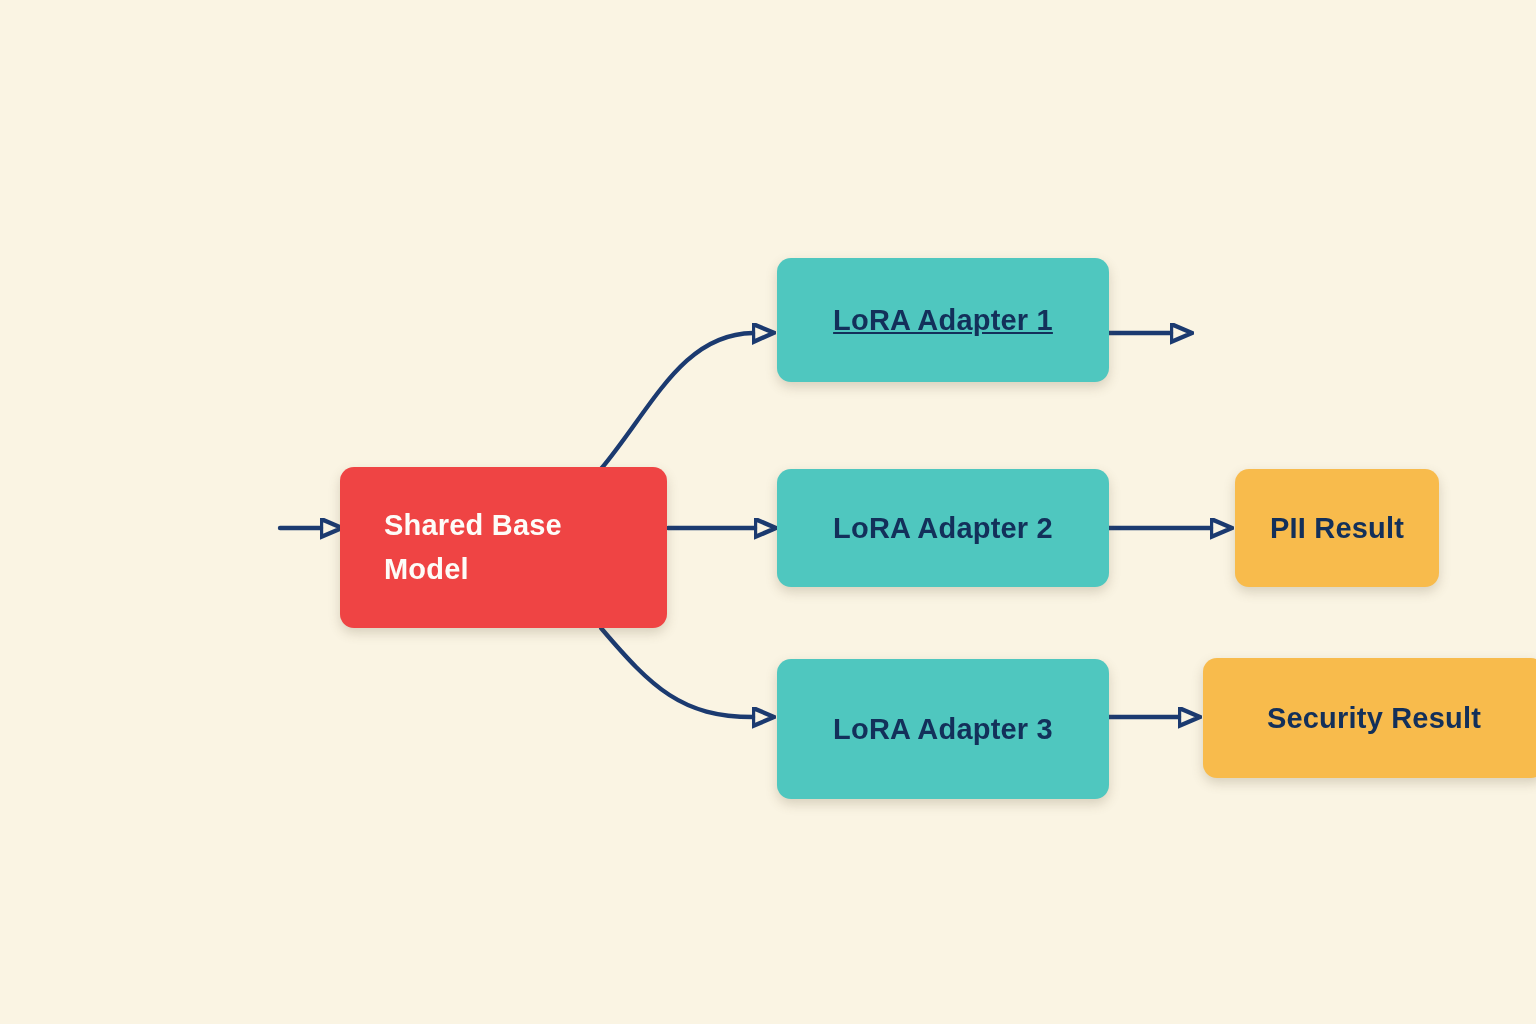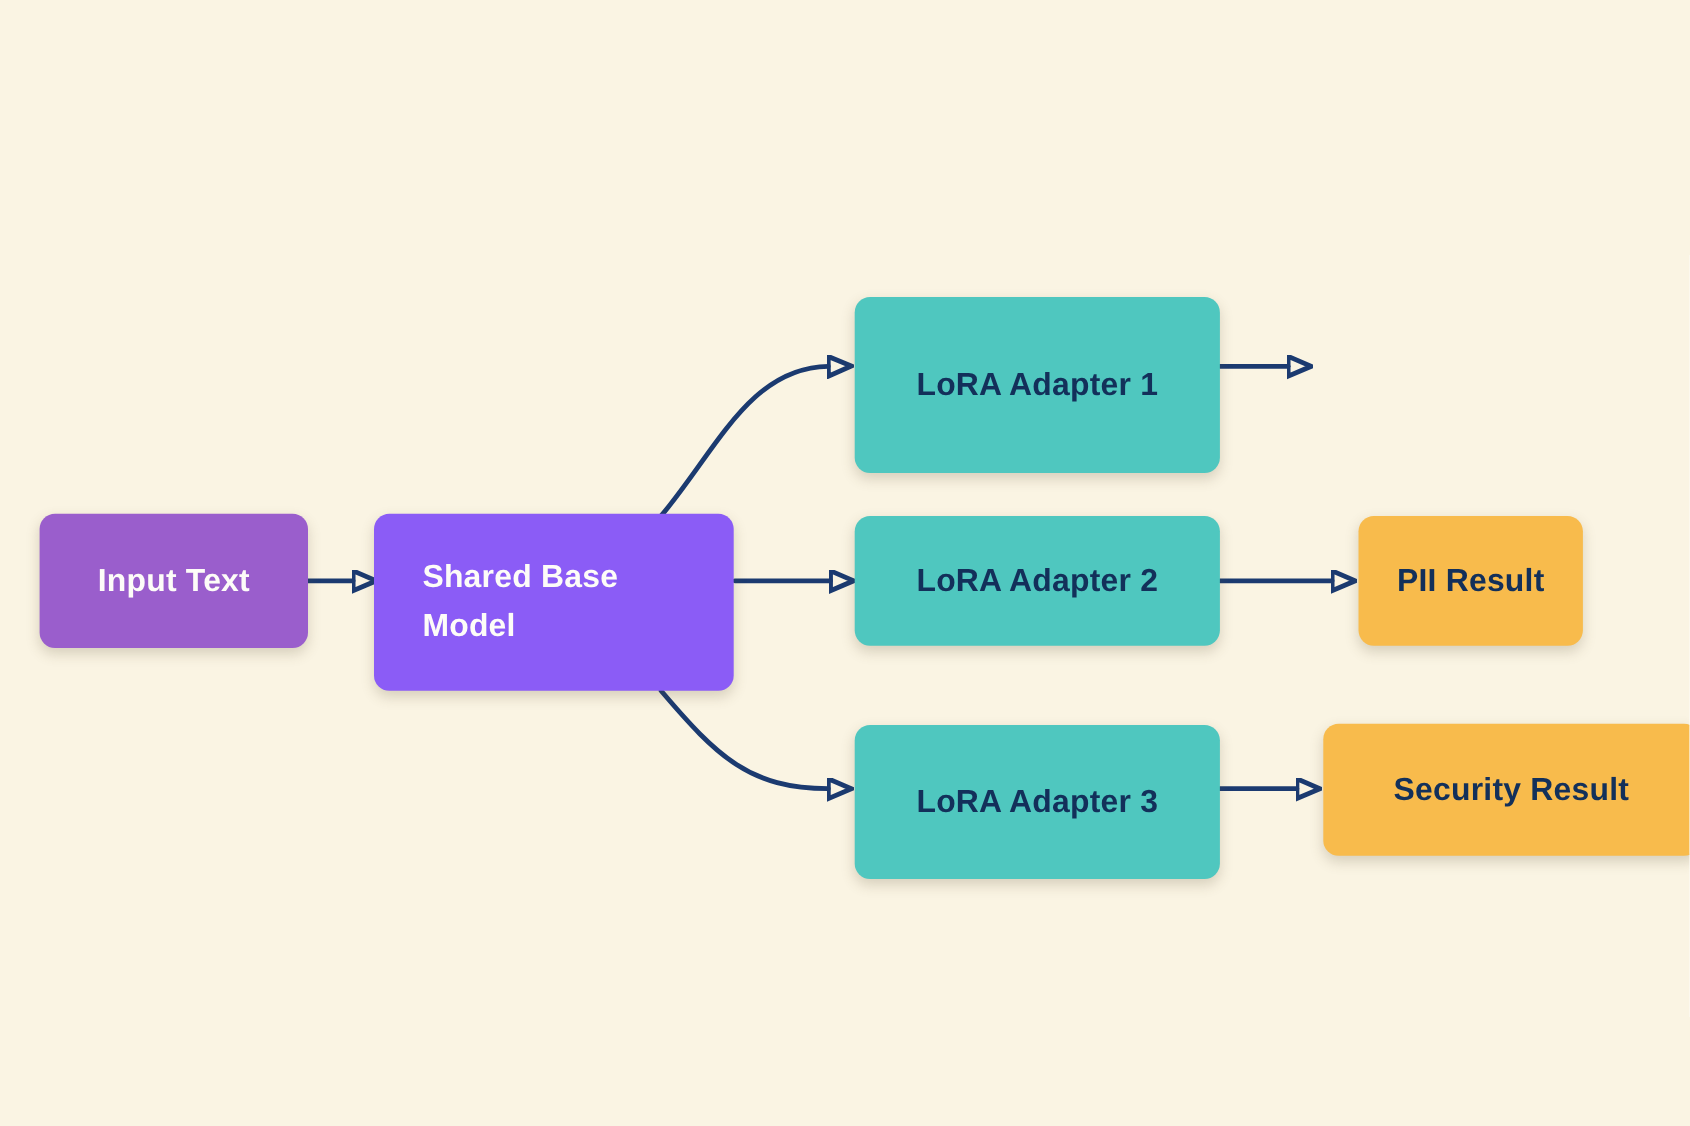--- a/index.html
+++ b/index.html
@@ -43,36 +43,36 @@
     text-align: center;
     box-sizing: border-box;
   }
   .node-input {
     left: 36px;  top: 467px;  width: 244px; height: 122px;
     background: #9A5ECC;
     color: #FDFCF8;
   }
   .node-base {
     left: 340px; top: 467px;  width: 327px; height: 161px;
-    background: #8b5cf6;
+    background: #ef4444;
     color: #FDFCF8;
     justify-content: flex-start;
     text-align: left;
     padding: 0 34px 0 44px;
     line-height: 1.5;
   }
   .node-teal {
     background: #4FC7BF;
     color: #13305A;
   }
   .node-yellow {
     background: #F8BB4C;
     color: #13305A;
   }
-  .node-adapter1  { left: 777px;  top: 270px; width: 332px; height: 160px; }
+  .node-adapter1  { left: 777px;  top: 258px; width: 332px; height: 124px; text-decoration: underline; }
   .node-adapter2  { left: 777px;  top: 469px; width: 332px; height: 118px; }
   .node-adapter3  { left: 777px;  top: 659px; width: 332px; height: 140px; }
   .node-intent    { left: 1194px; top: 270px; width: 290px; height: 127px; }
   .node-pii       { left: 1235px; top: 469px; width: 204px; height: 118px; }
   .node-security  { left: 1203px; top: 658px; width: 342px; height: 120px; }
 </style>
 </head>
 <body>
 
 <div class="canvas">
@@ -85,23 +85,20 @@
     </defs>
     <path d="M 280 528 H 321" marker-end="url(#arrowhead)"></path>
     <path d="M 601 469 C 652 408, 682 334, 753 333" marker-end="url(#arrowhead)"></path>
     <path d="M 668 528 H 755" marker-end="url(#arrowhead)"></path>
     <path d="M 601 628 C 652 688, 682 717, 753 717" marker-end="url(#arrowhead)"></path>
     <path d="M 1109 333 H 1171" marker-end="url(#arrowhead)"></path>
     <path d="M 1109 528 H 1211" marker-end="url(#arrowhead)"></path>
     <path d="M 1109 717 H 1179" marker-end="url(#arrowhead)"></path>
   </svg>
 
-  <div class="node node-input">
-    <span>Input Text</span>
-  </div>
 
   <div class="node node-base">
     <span>Shared Base Model</span>
   </div>
 
   <div class="node node-teal node-adapter1">
     <span>LoRA Adapter 1</span>
   </div>
 
   <div class="node node-teal node-adapter2">

